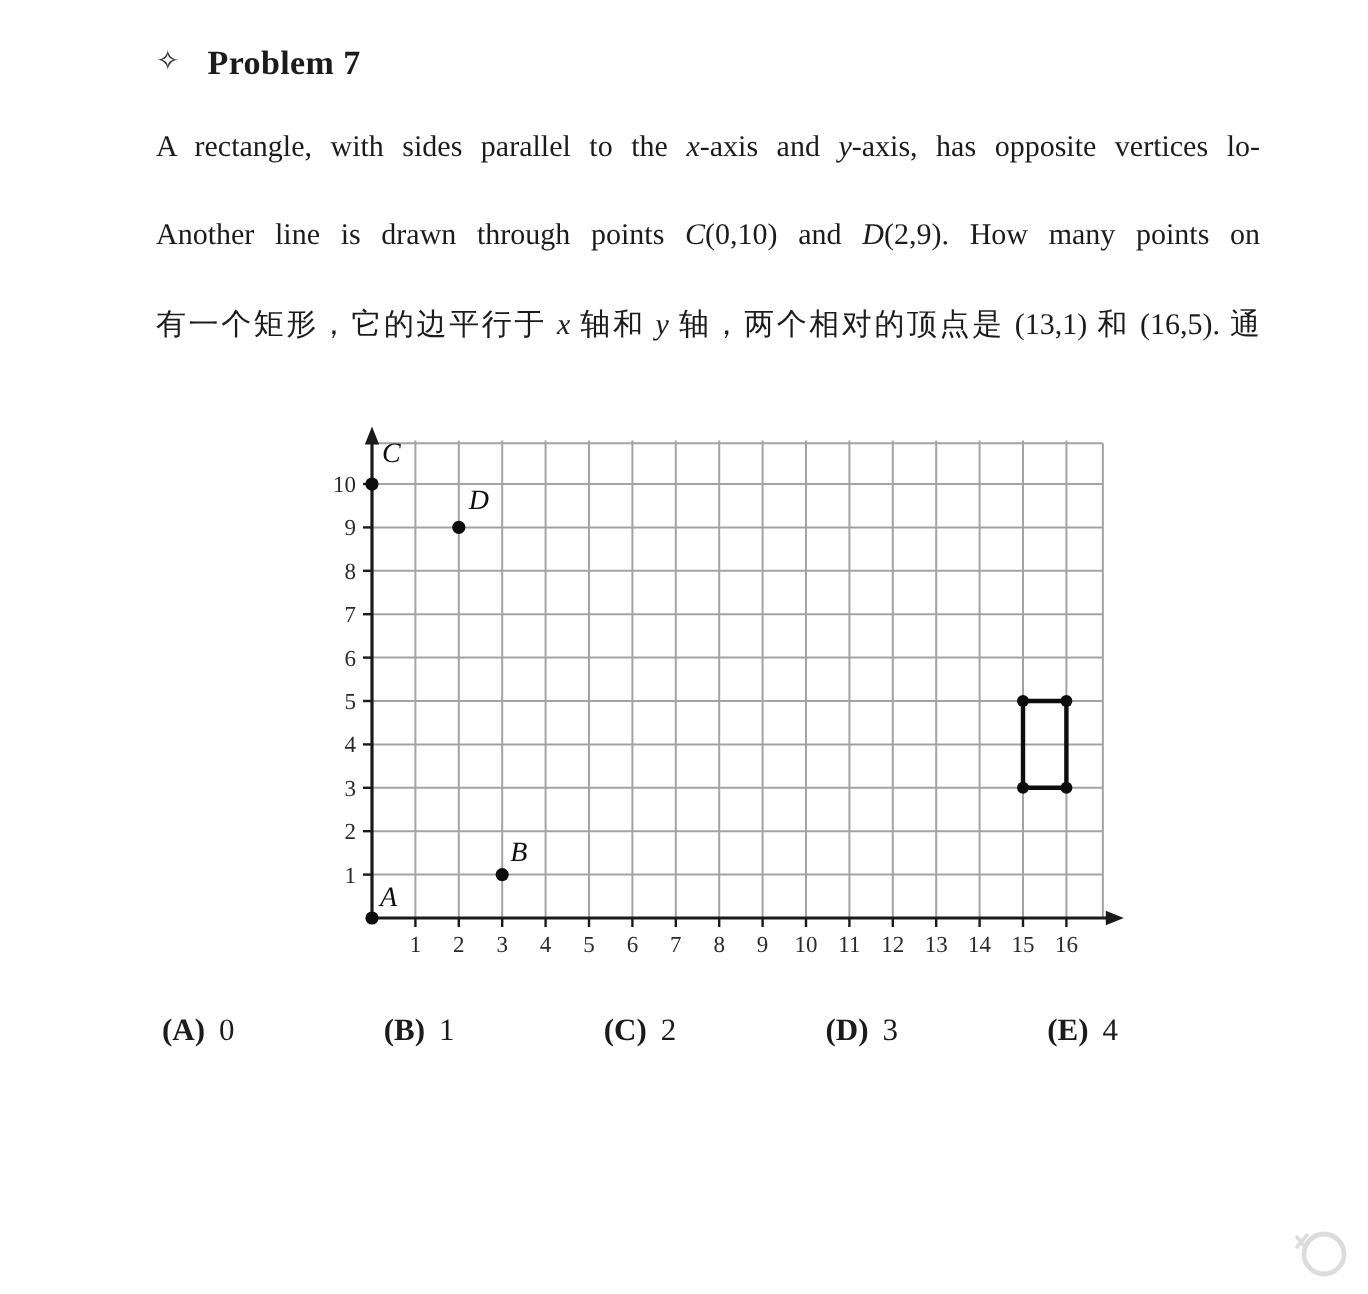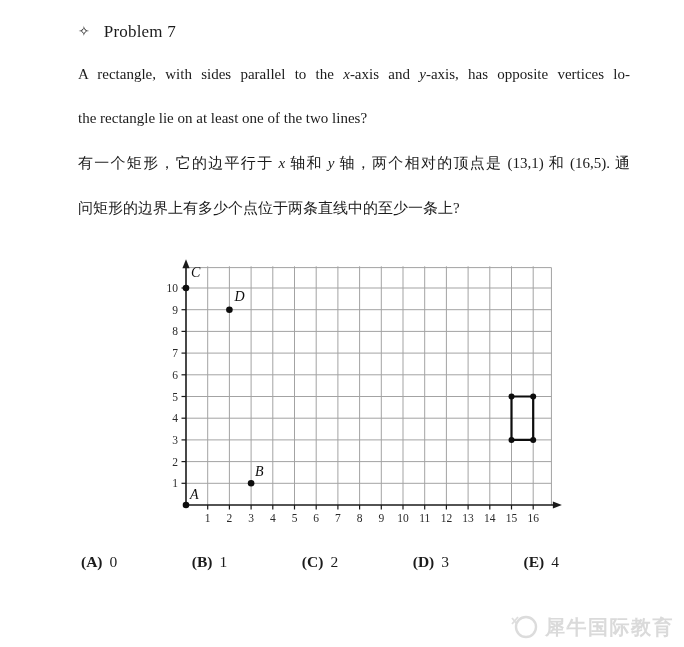--- a/index.html
+++ b/index.html
@@ -7,21 +7,21 @@
     position:relative;
     width:684px;height:647px;
     background:#ffffff;
     font-family:"Liberation Serif",serif;
     color:#1b1b1b;
     overflow:hidden;
   }
   .content{padding:22px 0 0 78px;}
   .heading{display:flex;align-items:center;gap:14px;margin:0 0 13px 0;}
   .diamond{font-family:"DejaVu Sans",sans-serif;font-size:14px;color:#2b2b2b;transform:translateY(-1px);}
-  .heading-title{font-size:17px;font-weight:normal;letter-spacing:.2px;}
+  .heading-title{font-size:17px;font-weight:bold;letter-spacing:.2px;}
   .para{width:552px;}
   .para.en{font-size:15px;line-height:24.4px;}
   .para.zh{margin-top:14px;font-size:15px;line-height:25.6px;}
   .line{white-space:pre-wrap;margin-top:20px;}
   .line.j{text-align:justify;text-align-last:justify;}
   .it{font-style:italic;}
   .figure{margin:36px 0 0 72px;}
   .figure svg{display:block;}
   .tick{font:11.5px "Liberation Serif",serif;fill:#2a2a2a;}
   .ptlabel{font:italic 14px "Liberation Serif",serif;fill:#0d0d0d;}
@@ -49,26 +49,25 @@
 <div class="page">
   <div class="content">
 
     <div class="heading">
       <span class="diamond">✧</span>
       <span class="heading-title">Problem 7</span>
     </div>
 
     <div class="para en">
       <div class="line j"><span>A rectangle, with sides parallel to the </span><span class="it">x</span><span>-axis and </span><span class="it">y</span><span>-axis, has opposite vertices lo-</span></div>
-      <div class="line"><span>the rectangle lie on at least one of the two lines?</span></div>
+      <div class="line j"><span>Another line is drawn through points </span><span class="it">C</span><span>(0,10) and </span><span class="it">D</span><span>(2,9). How many points on</span></div>
     </div>
 
     <div class="para zh">
       <div class="line j"><span>有一个矩形，它的边平行于 </span><span class="it">x</span><span> 轴和 </span><span class="it">y</span><span> 轴，两个相对的顶点是 (13,1) 和 (16,5). 通</span></div>
-      <div class="line"><span>问矩形的边界上有多少个点位于两条直线中的至少一条上?</span></div>
     </div>
 
     <div class="figure">
       <svg id="graph" width="450" height="270" viewBox="0 0 450 270">
           <line x1="57.7" y1="247" x2="57.7" y2="8.300000000000011" stroke="#a3a3a3" stroke-width="1"></line>
           <line x1="79.4" y1="247" x2="79.4" y2="8.300000000000011" stroke="#a3a3a3" stroke-width="1"></line>
           <line x1="101.1" y1="247" x2="101.1" y2="8.300000000000011" stroke="#a3a3a3" stroke-width="1"></line>
           <line x1="122.8" y1="247" x2="122.8" y2="8.300000000000011" stroke="#a3a3a3" stroke-width="1"></line>
           <line x1="144.5" y1="247" x2="144.5" y2="8.300000000000011" stroke="#a3a3a3" stroke-width="1"></line>
           <line x1="166.2" y1="247" x2="166.2" y2="8.300000000000011" stroke="#a3a3a3" stroke-width="1"></line>
@@ -189,15 +188,14 @@
       </div>
     </div>
 
   </div>
 
   <div class="watermark">
     <svg width="28" height="28" viewBox="0 0 28 28">
       <path d="M2,11 L8,4 M2,5 L7,11" stroke="#dedede" stroke-width="1.8" fill="none"></path>
       <circle cx="16" cy="14" r="10" stroke="#dcdcdc" stroke-width="2.4" fill="none"></circle>
     </svg>
-    <span class="wm-text">犀牛国际教育</span>
   </div>
 </div>
 
 </body></html>

